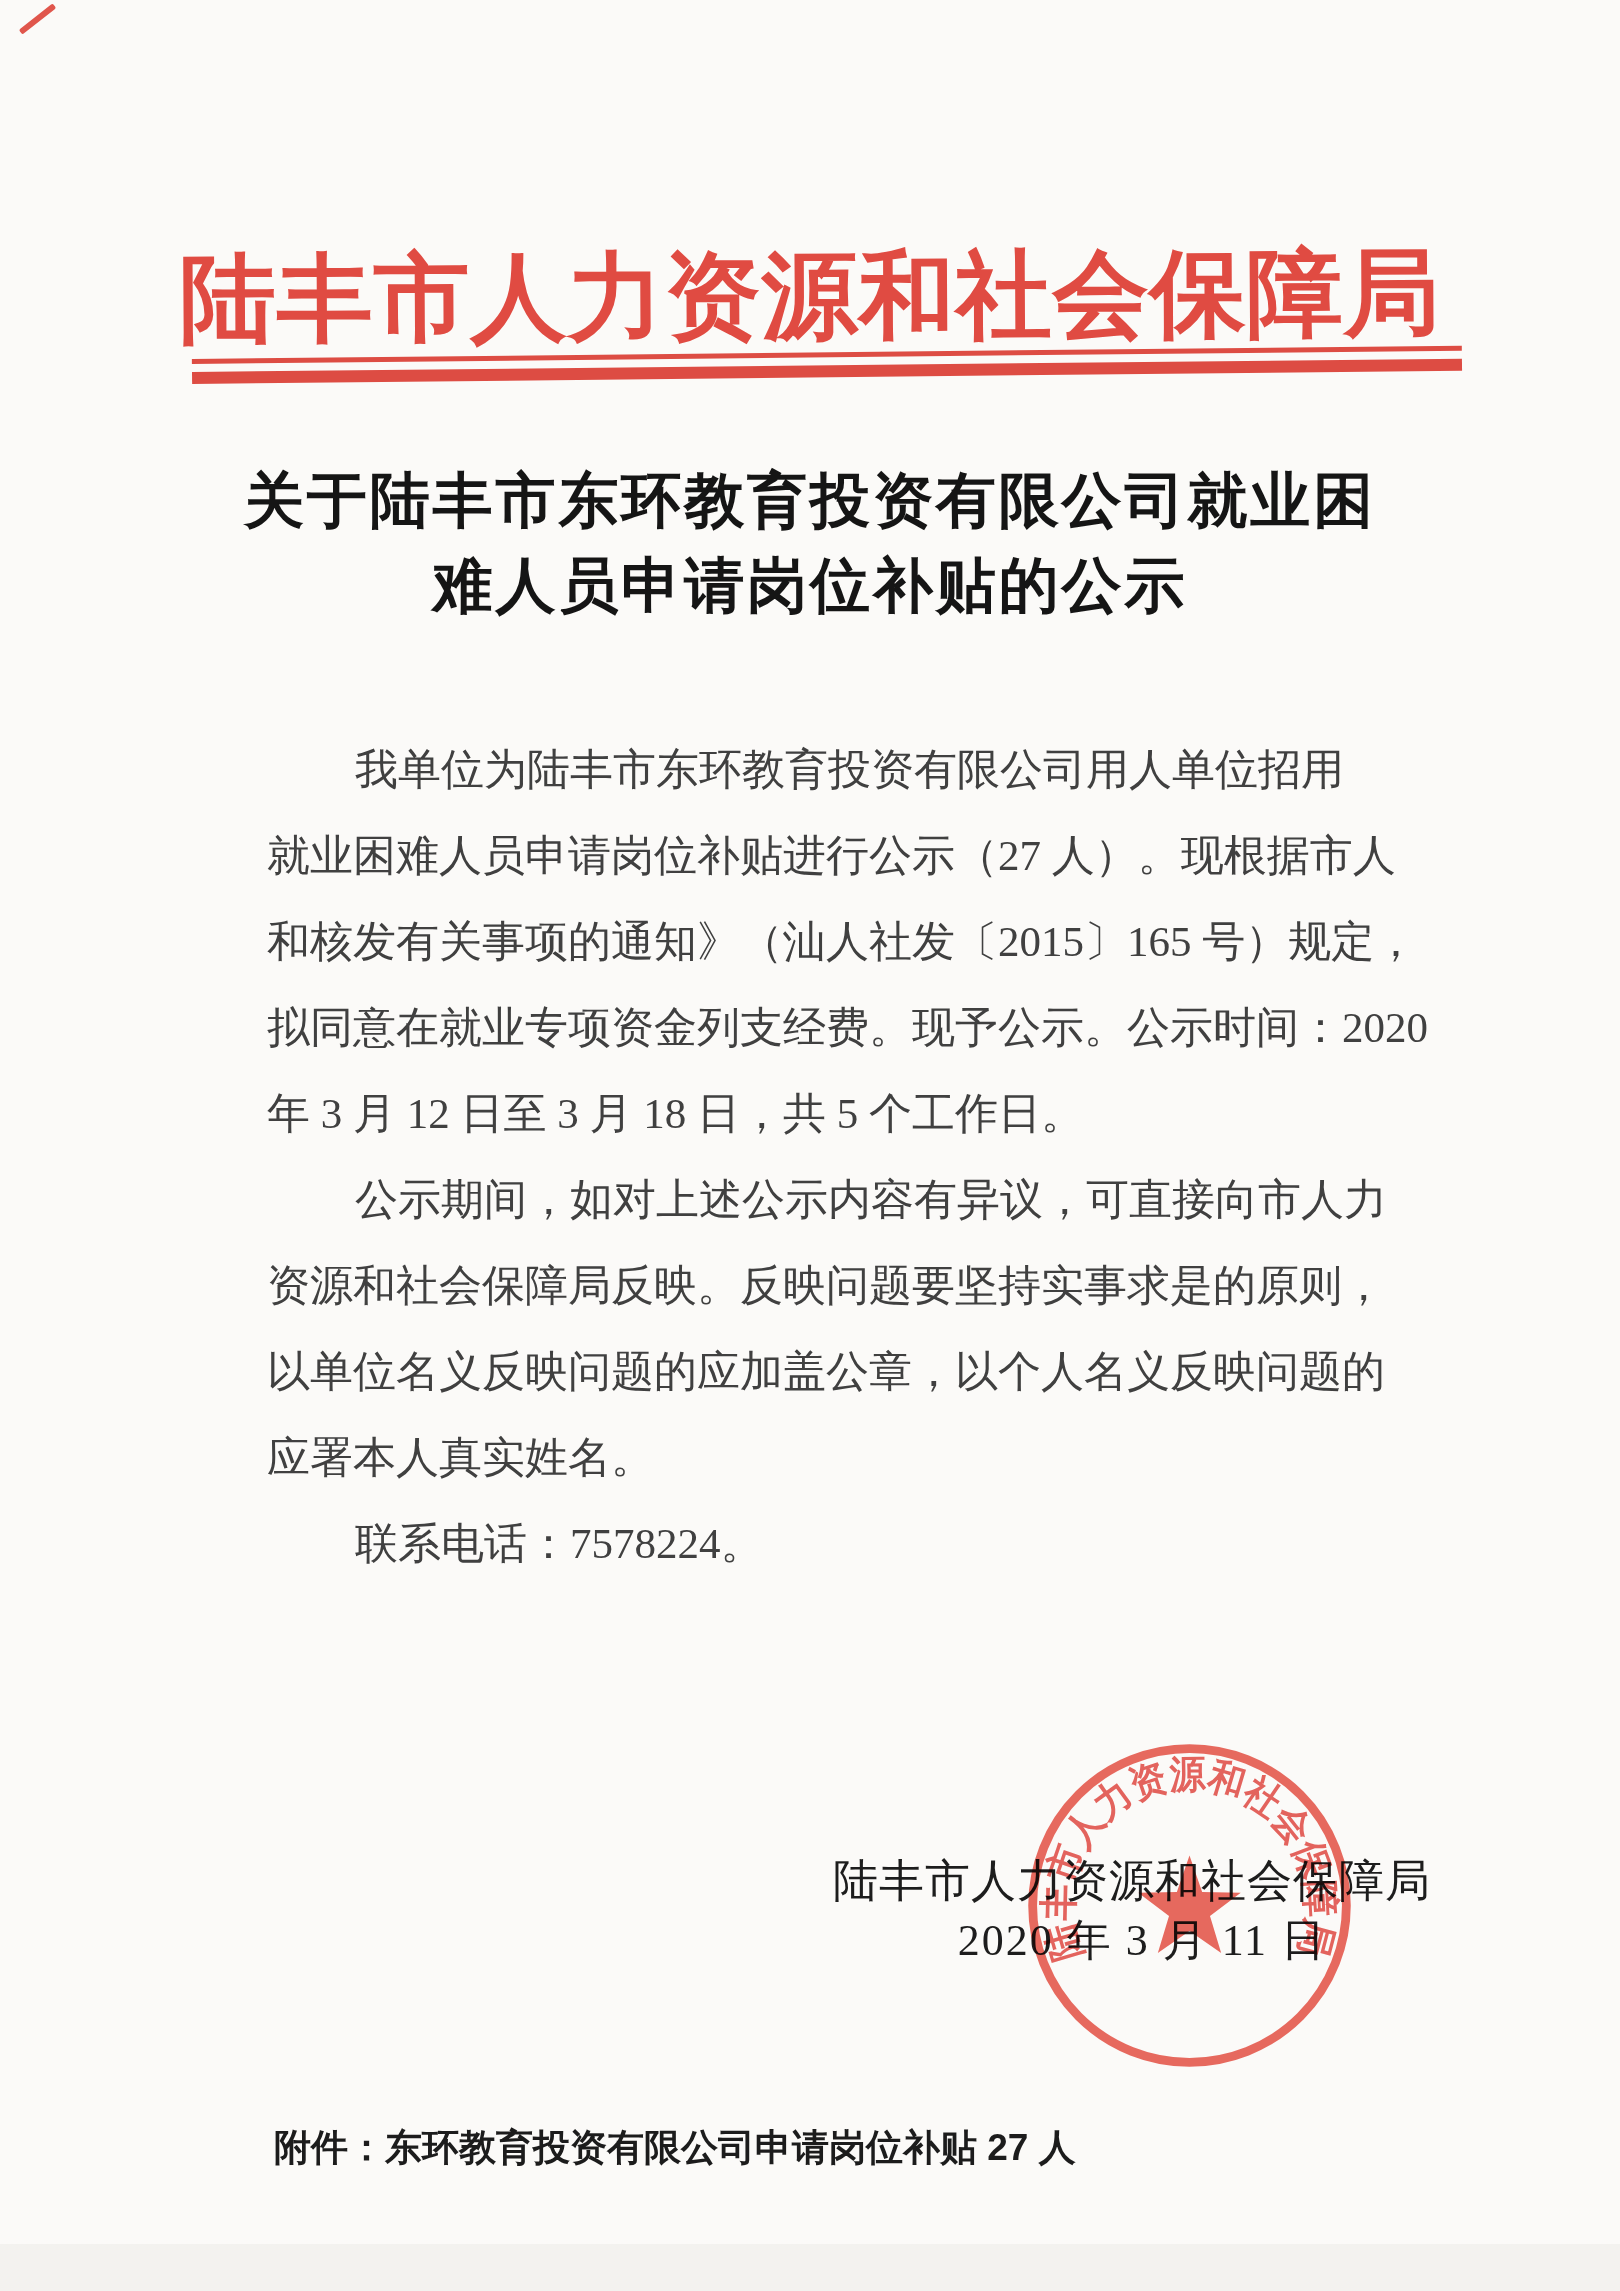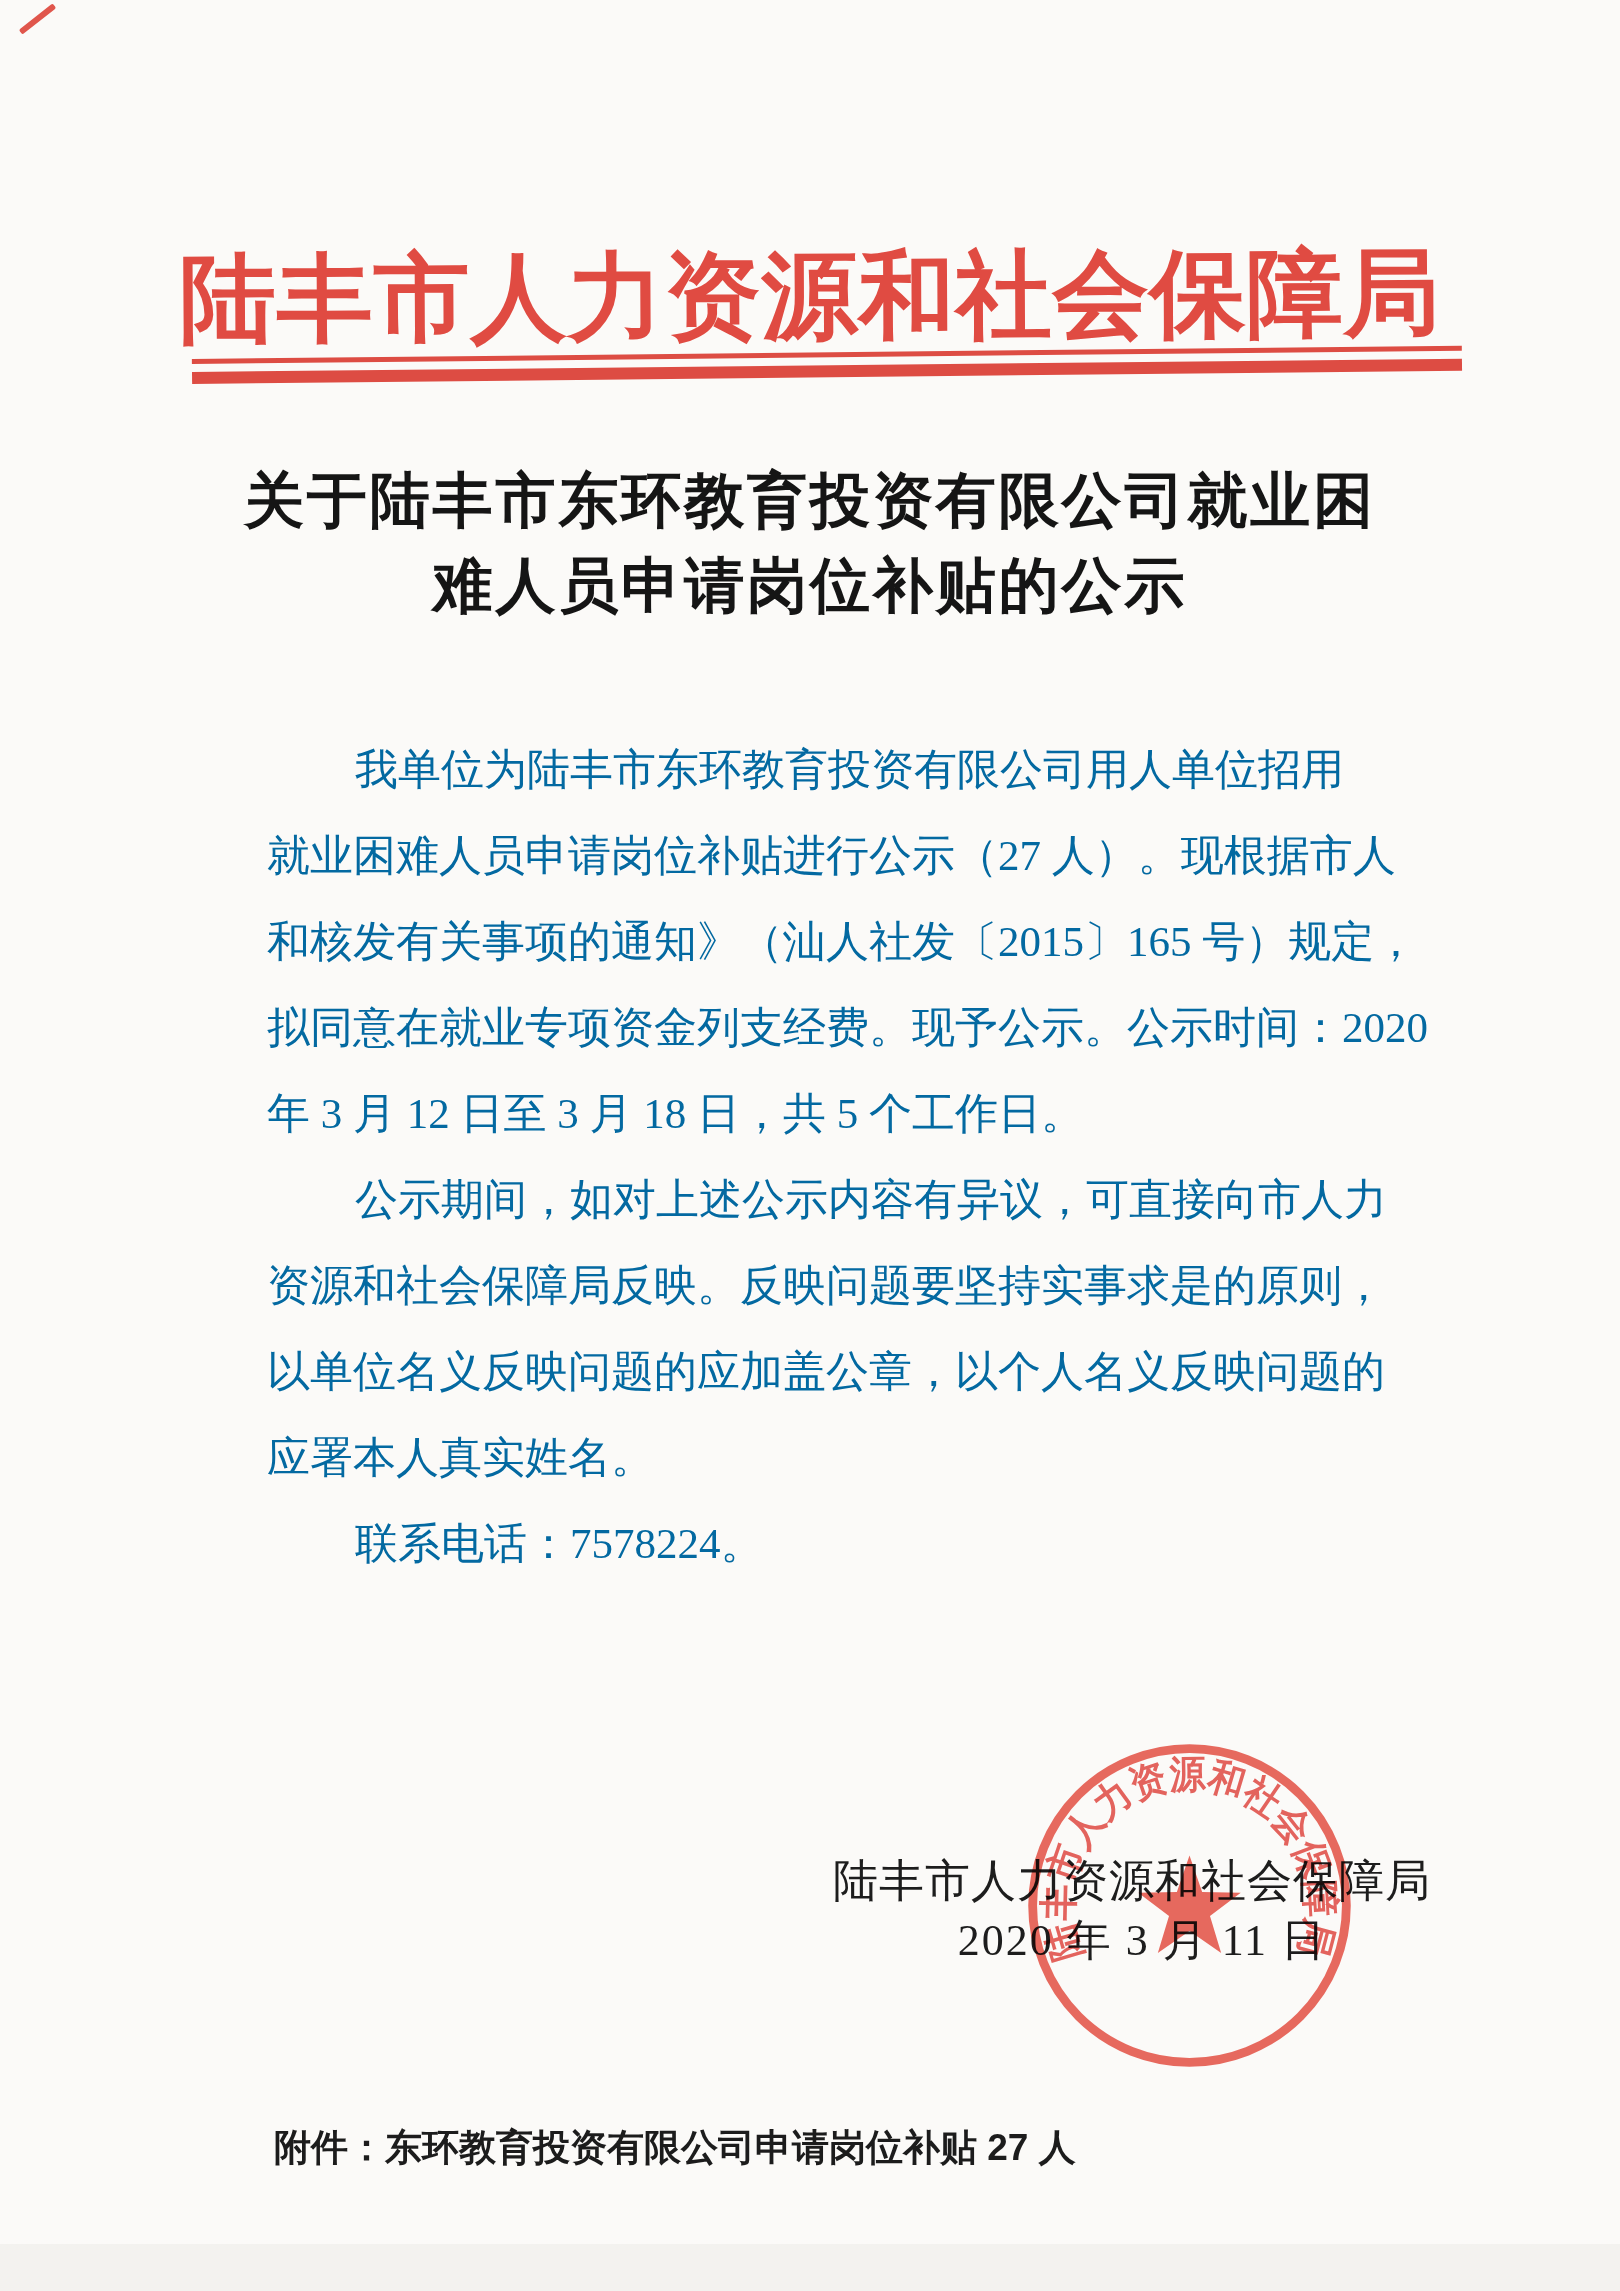--- a/index.html
+++ b/index.html
@@ -15,21 +15,21 @@
 
   .rules{position:absolute;left:192px;top:359px;width:1270px;transform:rotate(-0.6deg);transform-origin:left center;}
   .rule-thin{height:4.9px;background:#dd4c43;}
   .rule-gap{height:7.8px;}
   .rule-thick{height:12.7px;background:#dd4c43;}
 
   .doc-title{position:absolute;left:0;top:459px;width:1620px;text-align:center;
     color:#151515;font-size:60px;font-weight:bold;letter-spacing:2.9px;line-height:85px;}
 
   .body-text{position:absolute;left:267px;top:727px;width:1139px;
-    color:#0369a1;font-size:43px;line-height:86px;}
+    color:#404040;font-size:43px;line-height:86px;}
   .line{white-space:nowrap;}
   .indent{text-indent:88px;}
 
   .signature{position:absolute;right:189px;top:1851px;text-align:right;color:#1d1d1d;}
   .sig-org{font-size:45px;letter-spacing:1px;white-space:nowrap;}
   .sig-date{font-size:44px;letter-spacing:2px;white-space:nowrap;padding-right:104px;}
 
   .seal{position:absolute;left:1015px;top:1731px;width:349px;height:349px;
     mix-blend-mode:multiply;opacity:0.88;}
 

